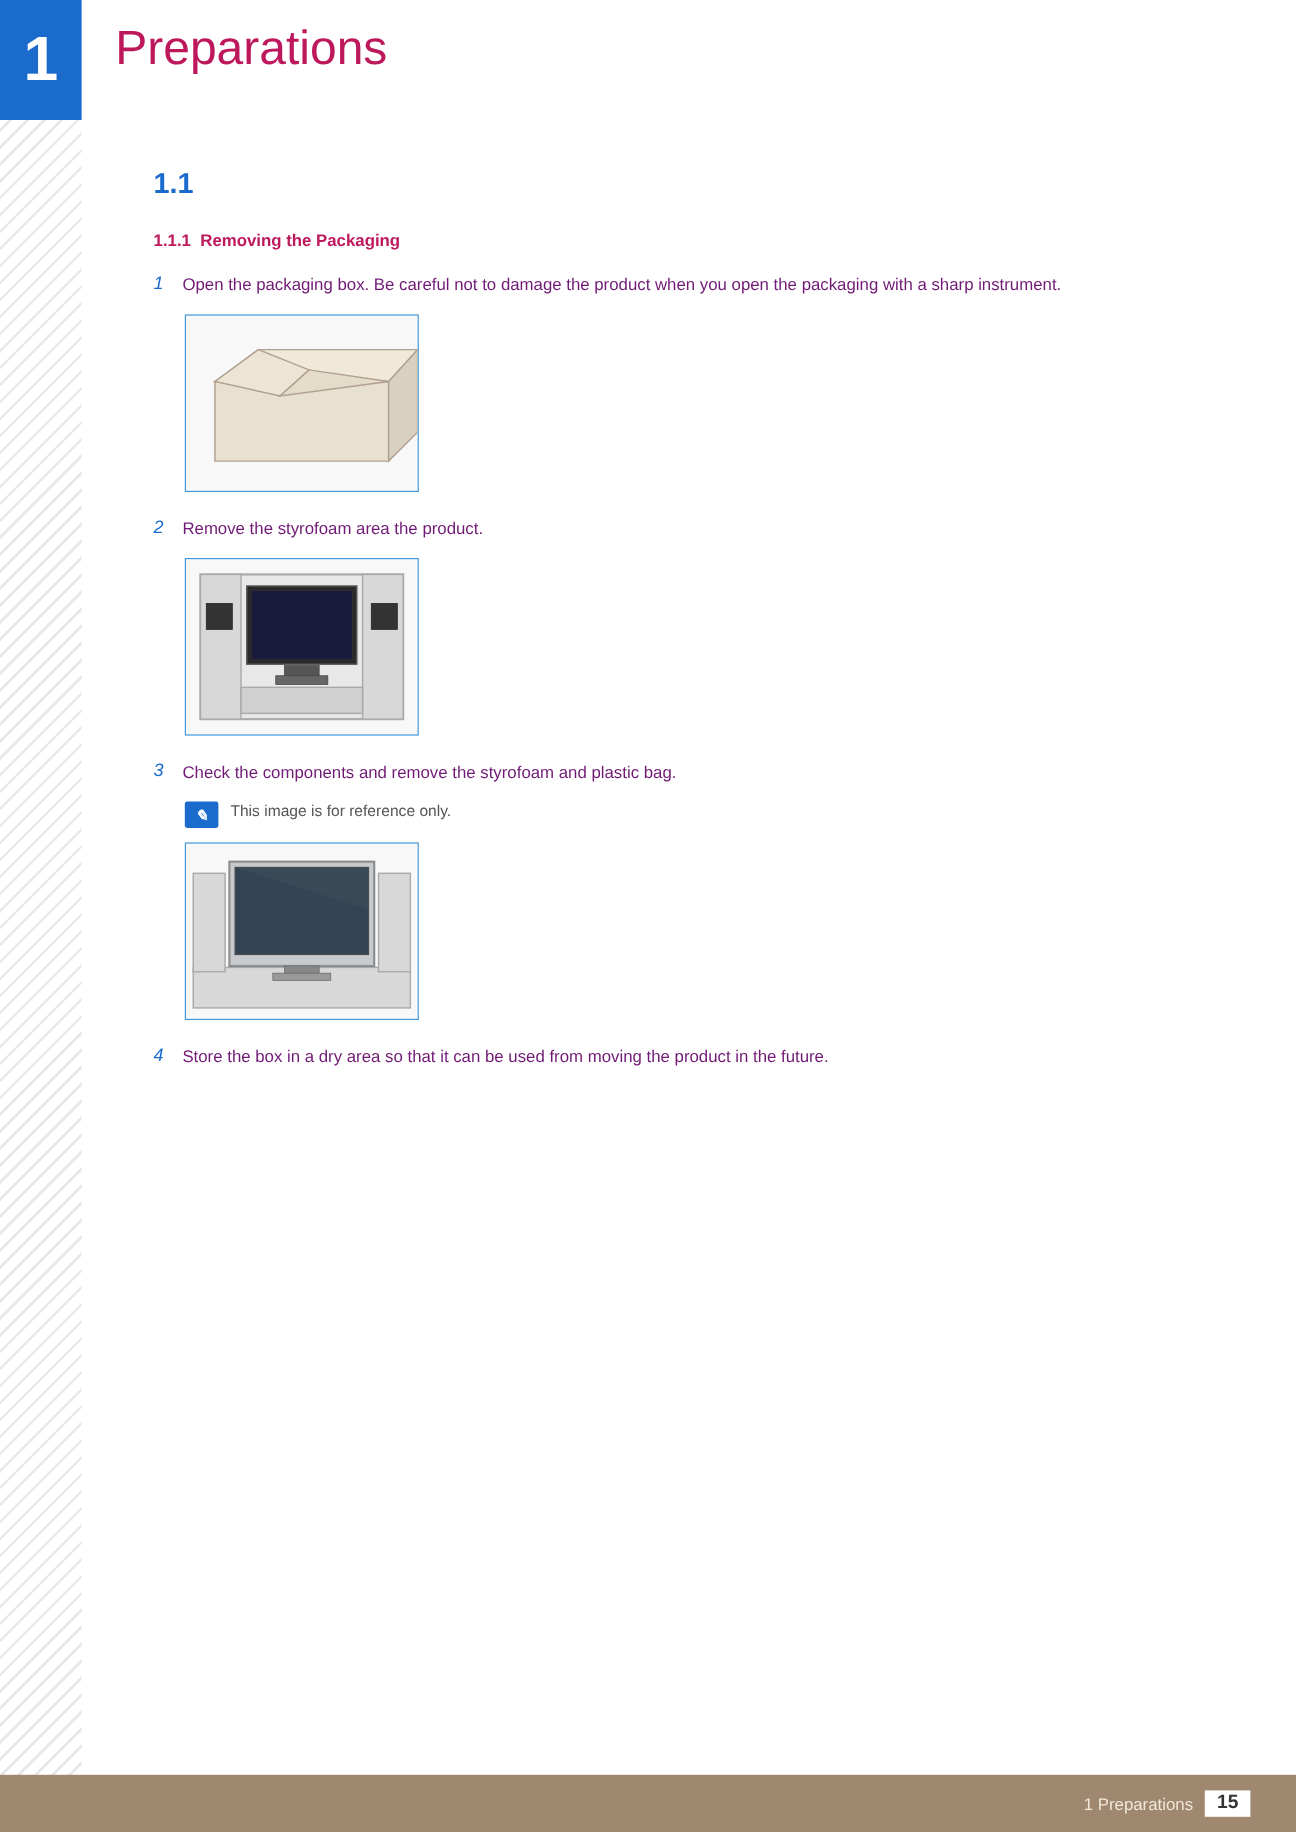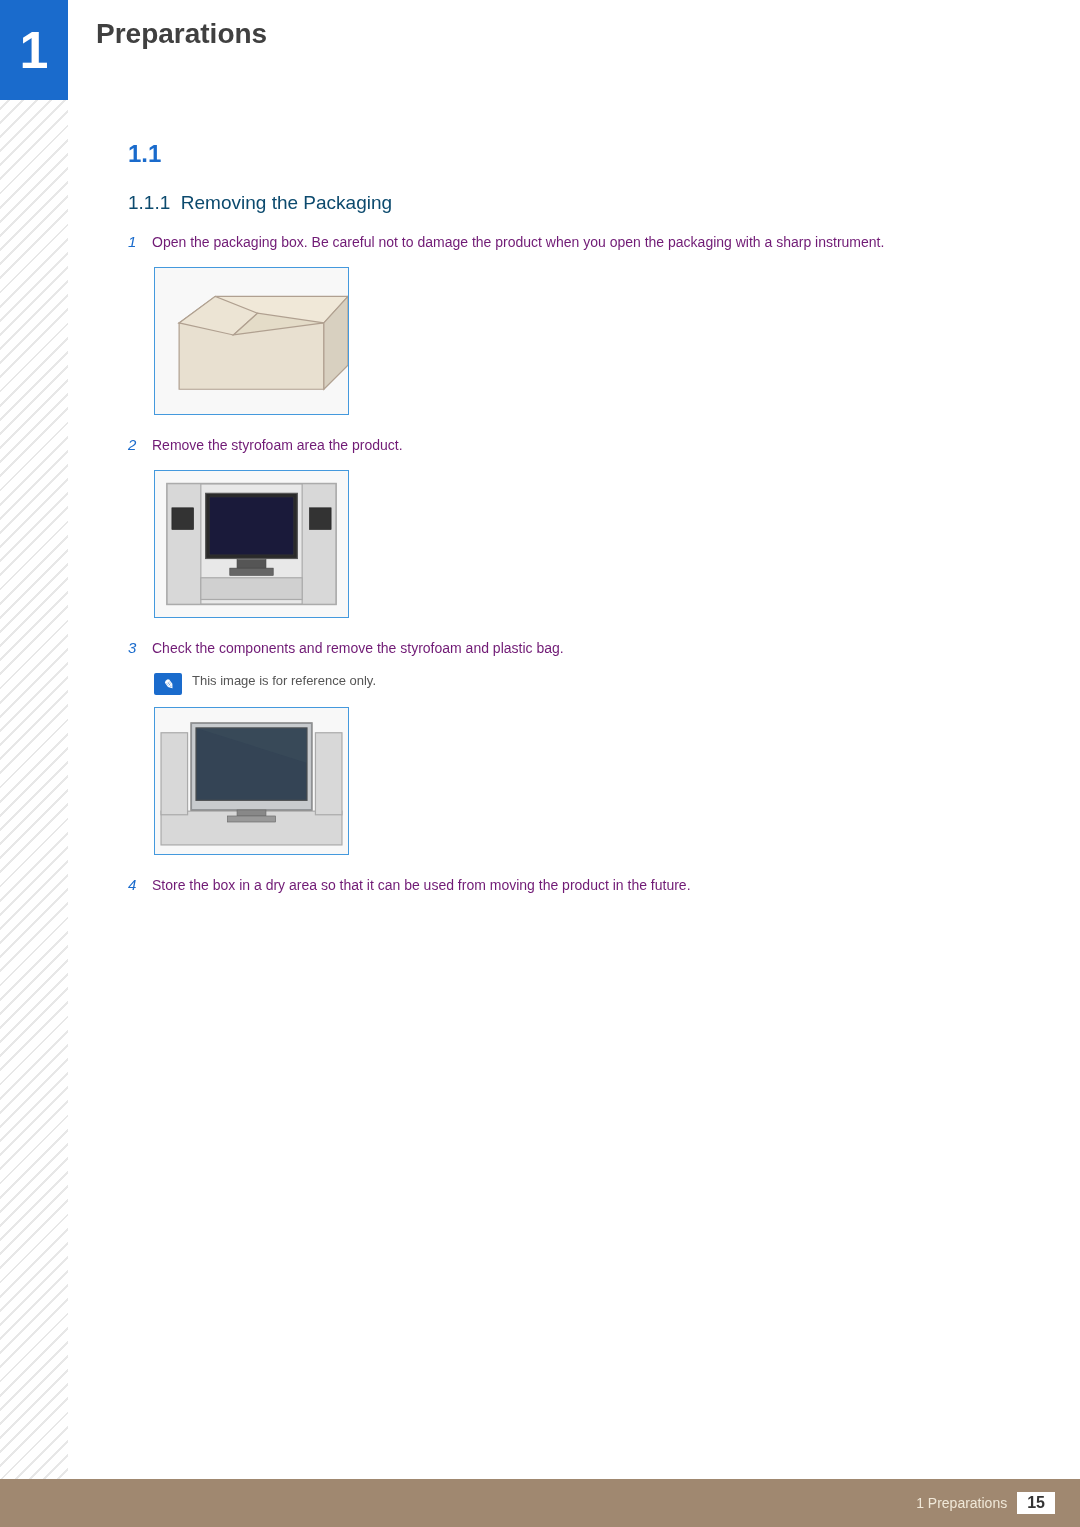--- a/index.html
+++ b/index.html
@@ -57,23 +57,23 @@
       color: white;
       font-size: 52px;
       font-weight: bold;
     }
 
     .chapter-title-area {
       padding: 18px 0 0 28px;
     }
 
     .chapter-title {
-      font-size: 28px;
-      font-weight: bold;
-      color: #404040;
+      font-size: 40px;
+      font-weight: normal;
+      color: #be185d;
     }
 
     
     .main-content {
       position: absolute;
       top: 110px;
       left: 68px;
       right: 0;
       bottom: 50px;
       padding: 30px 60px 30px 60px;
@@ -97,23 +97,23 @@
       font-weight: bold;
       color: #1a6bcc;
     }
 
     
     .section-1-1-1-header {
       margin-bottom: 18px;
     }
 
     .section-1-1-1-title {
-      font-size: 19px;
-      font-weight: normal;
-      color: #0c4a6e;
+      font-size: 14px;
+      font-weight: bold;
+      color: #be185d;
     }
 
     
     .step-item {
       margin-bottom: 20px;
     }
 
     .step-row {
       display: flex;
       align-items: flex-start;
@@ -180,21 +180,21 @@
     .footer {
       position: absolute;
       bottom: 0;
       left: 0;
       right: 0;
       height: 48px;
       background: #a08870;
       display: flex;
       align-items: center;
       justify-content: flex-end;
-      padding-right: 25px;
+      padding-right: 38px;
     }
 
     .footer-text {
       color: #f0e8d8;
       font-size: 14px;
       margin-right: 10px;
     }
 
     .footer-number {
       background: white;

